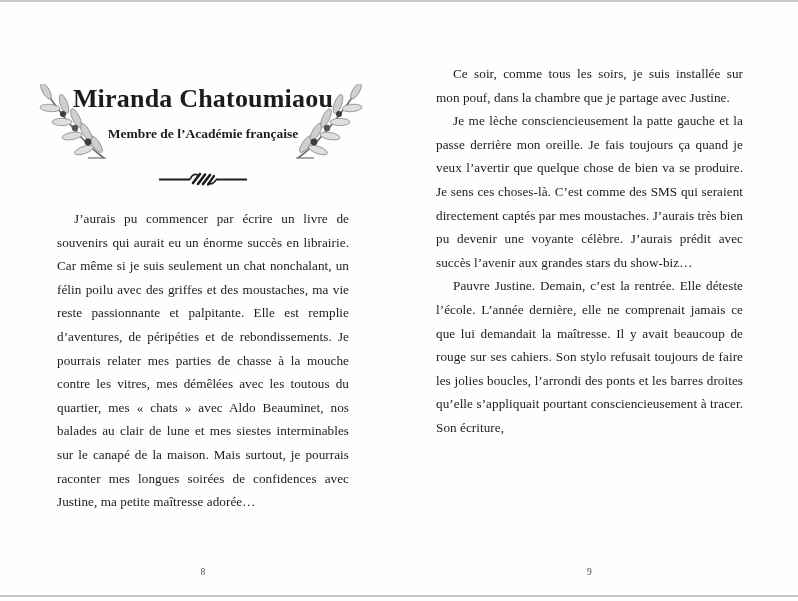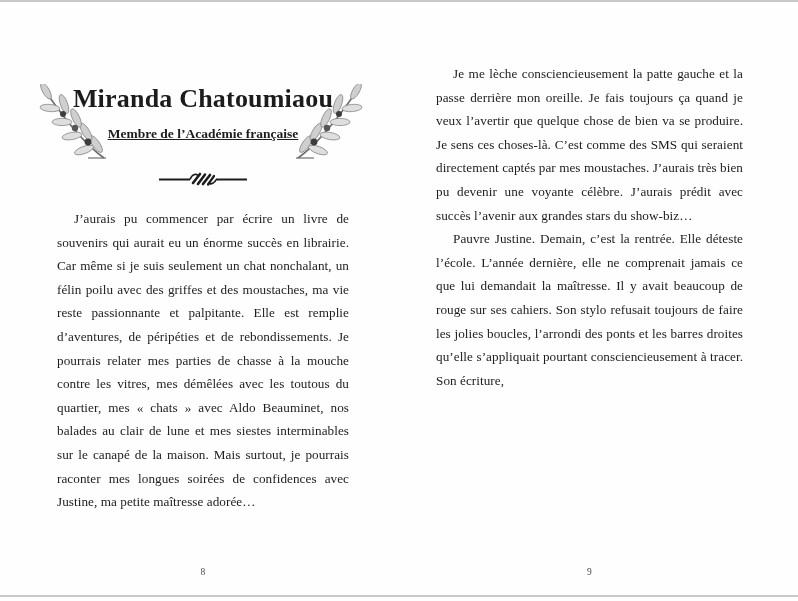--- a/index.html
+++ b/index.html
@@ -17,21 +17,21 @@
 
   .page { position:absolute; }
 
   
   .header-text { position:absolute; left:57px; top:72px; width:292px; text-align:center; }
   .author-name {
     margin:12px; font-size:26px; font-weight:bold; letter-spacing:0.2px;
     font-family:"Liberation Serif", serif;
   }
   .author-subtitle { margin:11px 0 0 0; font-size:15px; font-style:italic; }
-  .author-membership { margin:12px 0 0 0; font-size:13.5px; font-weight:bold;text-decoration:underline; }
+  .author-membership { margin:12px 0 0 0; font-size:13.5px; font-weight:bold; }
 
   .branch { position:absolute; top:84px; width:74px; height:80px; }
   .branch.left  { left:34px; }
   .branch.right { left:294px; transform:scaleX(-1); }
 
   .divider-wrap { position:absolute; left:57px; top:170px; width:292px; text-align:center; }
 
   
   .body-block { position:absolute; }
   .body-block.left  { left:57px;  top:207px; width:292px; }
@@ -115,18 +115,19 @@
 
   <div class="body-block left">
     <p class="para">J’aurais pu commencer par écrire un livre de souvenirs qui aurait eu un énorme succès en librairie. Car même si je suis seulement un chat nonchalant, un félin poilu avec des griffes et des moustaches, ma vie reste passionnante et palpitante. Elle est remplie d’aventures, de péripéties et de rebondissements. Je pourrais relater mes parties de chasse à la mouche contre les vitres, mes démêlées avec les toutous du quartier, mes « chats » avec Aldo Beauminet, nos balades au clair de lune et mes siestes interminables sur le canapé de la maison. Mais surtout, je pourrais raconter mes longues soirées de confidences avec Justine, ma petite maîtresse adorée…</p>
   </div>
 
   <div class="folio left">8</div>
 </div>
 
 <div class="page">
   <div class="body-block right">
+    <p class="para">Ce soir, comme tous les soirs, je suis installée sur mon pouf, dans la chambre que je partage avec Justine.</p>
     <p class="para">Je me lèche consciencieusement la patte gauche et la passe derrière mon oreille. Je fais toujours ça quand je veux l’avertir que quelque chose de bien va se produire. Je sens ces choses-là. C’est comme des SMS qui seraient directement captés par mes moustaches. J’aurais très bien pu devenir une voyante célèbre. J’aurais prédit avec succès l’avenir aux grandes stars du show-biz…</p>
     <p class="para">Pauvre Justine. Demain, c’est la rentrée. Elle déteste l’école. L’année dernière, elle ne comprenait jamais ce que lui demandait la maîtresse. Il y avait beaucoup de rouge sur ses cahiers. Son stylo refusait toujours de faire les jolies boucles, l’arrondi des ponts et les barres droites qu’elle s’appliquait pourtant consciencieusement à tracer. Son écriture,</p>
   </div>
 
   <div class="folio right">9</div>
 </div>
 
 </body></html>

